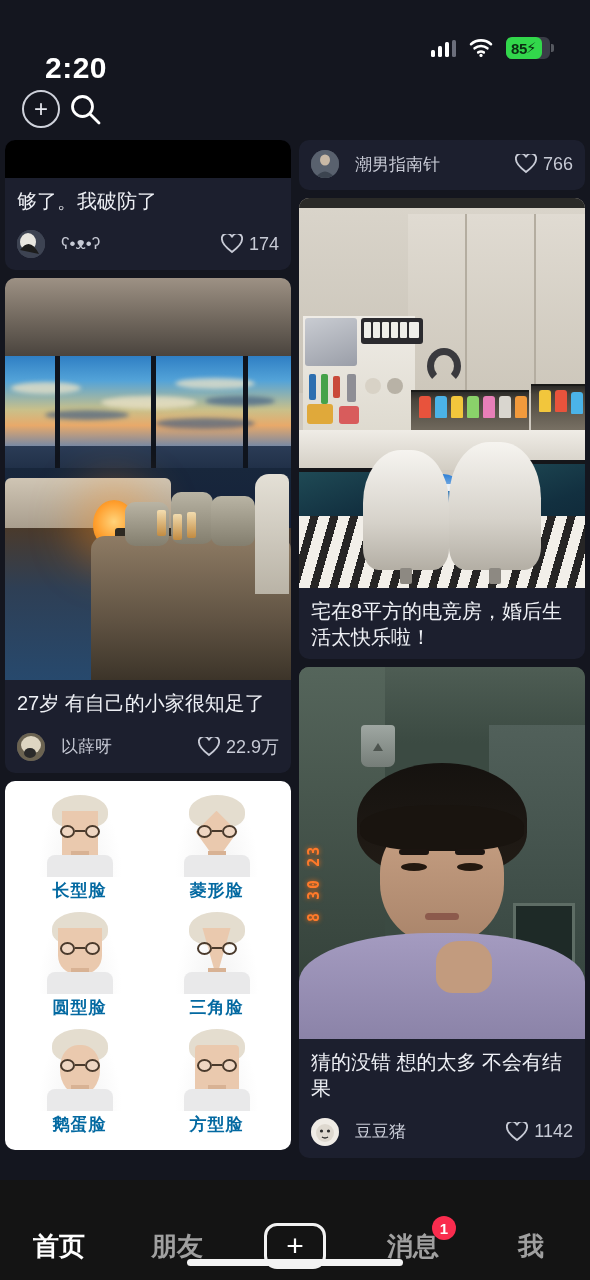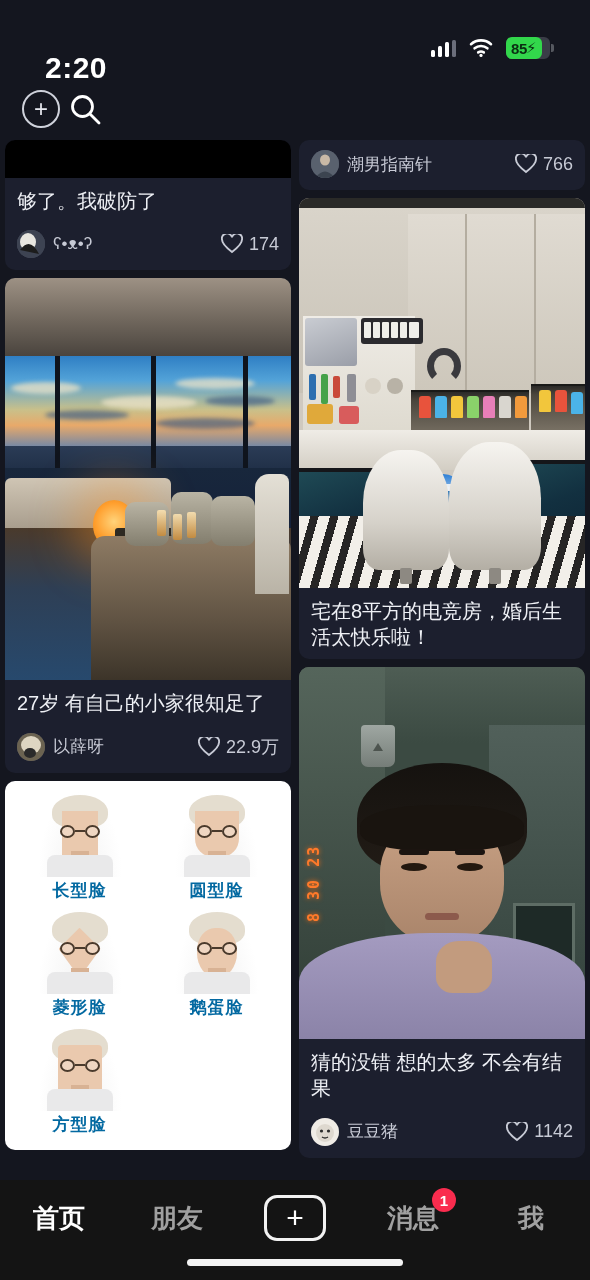--- a/index.html
+++ b/index.html
@@ -83,21 +83,21 @@
   .card-media { width:100%; position:relative; overflow:hidden; background:#000; }
   .card-body { padding:10px 12px 8px; }
   .card-title {
     color:#eef0f5; font-size:20px; line-height:1.32; font-weight:500;
     word-break:break-all;
   }
   .card-meta {
     display:flex; align-items:center; justify-content:space-between;
     padding:8px 12px 12px; gap:8px;
   }
-  .author { display:flex; align-items:center; gap:8px; min-width:0; }
+  .author { display:flex; align-items:center; gap:16px; min-width:0; }
   .avatar {
     width:28px; height:28px; border-radius:50%; flex:none;
     background:#4a4f5e; overflow:hidden; position:relative;
   }
   .author-name {
     color:#c7cad5; font-size:17px; white-space:nowrap;
     overflow:hidden; text-overflow:clip;
   }
   .likes { display:flex; align-items:center; gap:6px; flex:none; }
   .likes span { color:#c7cad5; font-size:18px; }
@@ -356,21 +356,21 @@
   }
 
   
   .bottomnav {
     position:absolute; left:0; right:0; bottom:0; height:100px;
     background:#141414; display:flex; align-items:flex-start;
     padding-top:14px;
   }
   .bn-item {
     flex:1; display:flex; align-items:center; justify-content:center;
-    position:relative; height:48px;
+    position:relative; height:48px;margin-top:28px;
   }
   .bn-label { color:#a0a0a0; font-size:26px; font-weight:600; }
   .bn-label.active { color:#ffffff; font-weight:700; }
   .bn-plus {
     width:62px; height:46px; border:3px solid #f2f2f2; border-radius:13px;
     display:flex; align-items:center; justify-content:center;
     color:#ffffff; font-size:30px; line-height:0; font-weight:400;
   }
   .bn-badge {
     position:absolute; top:-6px; margin-left:62px;
@@ -536,47 +536,61 @@
                       <i></i>
                     </div>
                     <div class="f-bridge"></div>
                 </div>
                 <div class="fc-label">长型脸</div>
               </div>
 
               <div class="fc-cell">
                 <div class="face">
                   <div class="f-hair"></div>
+                    <div class="f-skin" style="width:42px;height:50px;clip-path:polygon(50% 0,100% 42%,50% 100%,0 42%);"></div>
+                  <div class="f-neck"></div>
+                    <div class="f-shirt"></div>
+                  <div class="f-glass">
+                      <i></i>
+                      <i></i>
+                    </div>
+                    <div class="f-bridge"></div>
+                </div>
+                <div class="fc-label">菱形脸</div>
+              </div>
+
+              <div class="fc-cell">
+                <div class="face">
+                  <div class="f-hair"></div>
                     <div class="f-skin" style="width:44px;height:46px;border-radius:0 0 40% 40%;"></div>
                   <div class="f-neck"></div>
                     <div class="f-shirt"></div>
                   <div class="f-glass">
                       <i></i>
                       <i></i>
                     </div>
                     <div class="f-bridge"></div>
                 </div>
                 <div class="fc-label">圆型脸</div>
               </div>
 
               <div class="fc-cell">
                 <div class="face">
                   <div class="f-hair"></div>
-                    <div class="f-skin" style="width:42px;height:50px;clip-path:polygon(50% 0,100% 42%,50% 100%,0 42%);"></div>
+                    <div class="f-skin" style="width:44px;height:50px;clip-path:polygon(18% 0,82% 0,50% 100%);"></div>
                   <div class="f-neck"></div>
                     <div class="f-shirt"></div>
                   <div class="f-glass">
                       <i></i>
                       <i></i>
                     </div>
                     <div class="f-bridge"></div>
                 </div>
-                <div class="fc-label">菱形脸</div>
+                <div class="fc-label">三角脸</div>
               </div>
-
 
               <div class="fc-cell">
                 <div class="face">
                   <div class="f-hair"></div>
                     <div class="f-skin" style="width:40px;height:50px;border-radius:45% 45% 50% 50%;"></div>
                   <div class="f-neck"></div>
                     <div class="f-shirt"></div>
                   <div class="f-glass">
                       <i></i>
                       <i></i>

